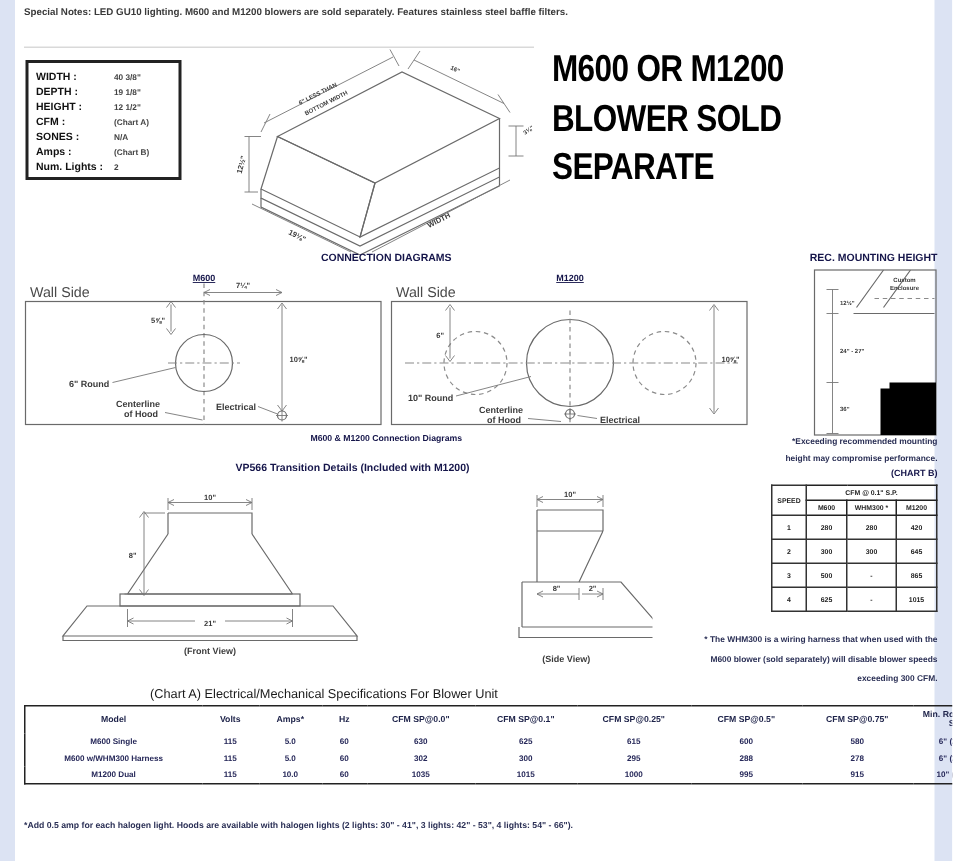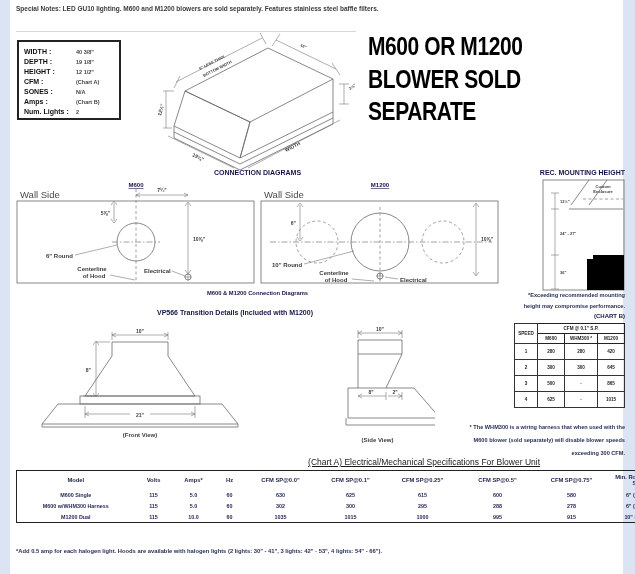--- a/index.html
+++ b/index.html
@@ -35,21 +35,21 @@
   .front-cap{left:80px;top:432px;width:120px;text-align:center;}
   .side-cap{left:330px;top:437px;width:95px;text-align:center;}
   
   .chartb{left:514px;top:323px;border-collapse:collapse;}
   .chartb td,.chartb th{border:1px solid #333;font-size:4.6px;font-weight:bold;color:#222;text-align:center;padding:2px 1px;}
   .chartb .speedcell{width:20px;}
   .chartb .c1{width:24px;}.chartb .c2{width:30px;}.chartb .c3{width:24px;}
   .chartb .span3{border:1.5px solid #222;}
   .chartb td.data{height:11px;font-weight:600;}
   
-  .charta-head{left:100px;top:457px;width:440px;text-align:right;font-size:8.5px;color:#1a1a1a;text-decoration:underline;}
+  .charta-head{left:100px;top:457px;width:440px;text-align:left;font-size:8.5px;color:#1a1a1a;}
   .charta{left:16px;top:470px;width:602px;border-collapse:collapse;border:1.5px solid #222;table-layout:fixed;}
   .charta th{font-size:5.8px;font-weight:bold;color:#1c2148;padding:3px 1px;text-align:center;vertical-align:middle;}
   .charta td{font-size:5.4px;font-weight:600;color:#27295a;padding:2.5px 1px;text-align:center;}
   .charta-fn{left:16px;top:548px;width:560px;font-size:5.8px;font-weight:bold;color:#2a2f55;text-align:left;}
   
   svg text{font-family:"Liberation Sans", sans-serif;}
   .ln{stroke:#6a6a6a;stroke-width:0.8;fill:none;}
   .lnd{stroke:#8a8a8a;stroke-width:0.8;fill:none;stroke-dasharray:3,2.5;}
   .lncd{stroke:#8a8a8a;stroke-width:0.8;fill:none;stroke-dasharray:6,2,1.5,2;}
   .dim{stroke:#777;stroke-width:0.6;fill:none;}

